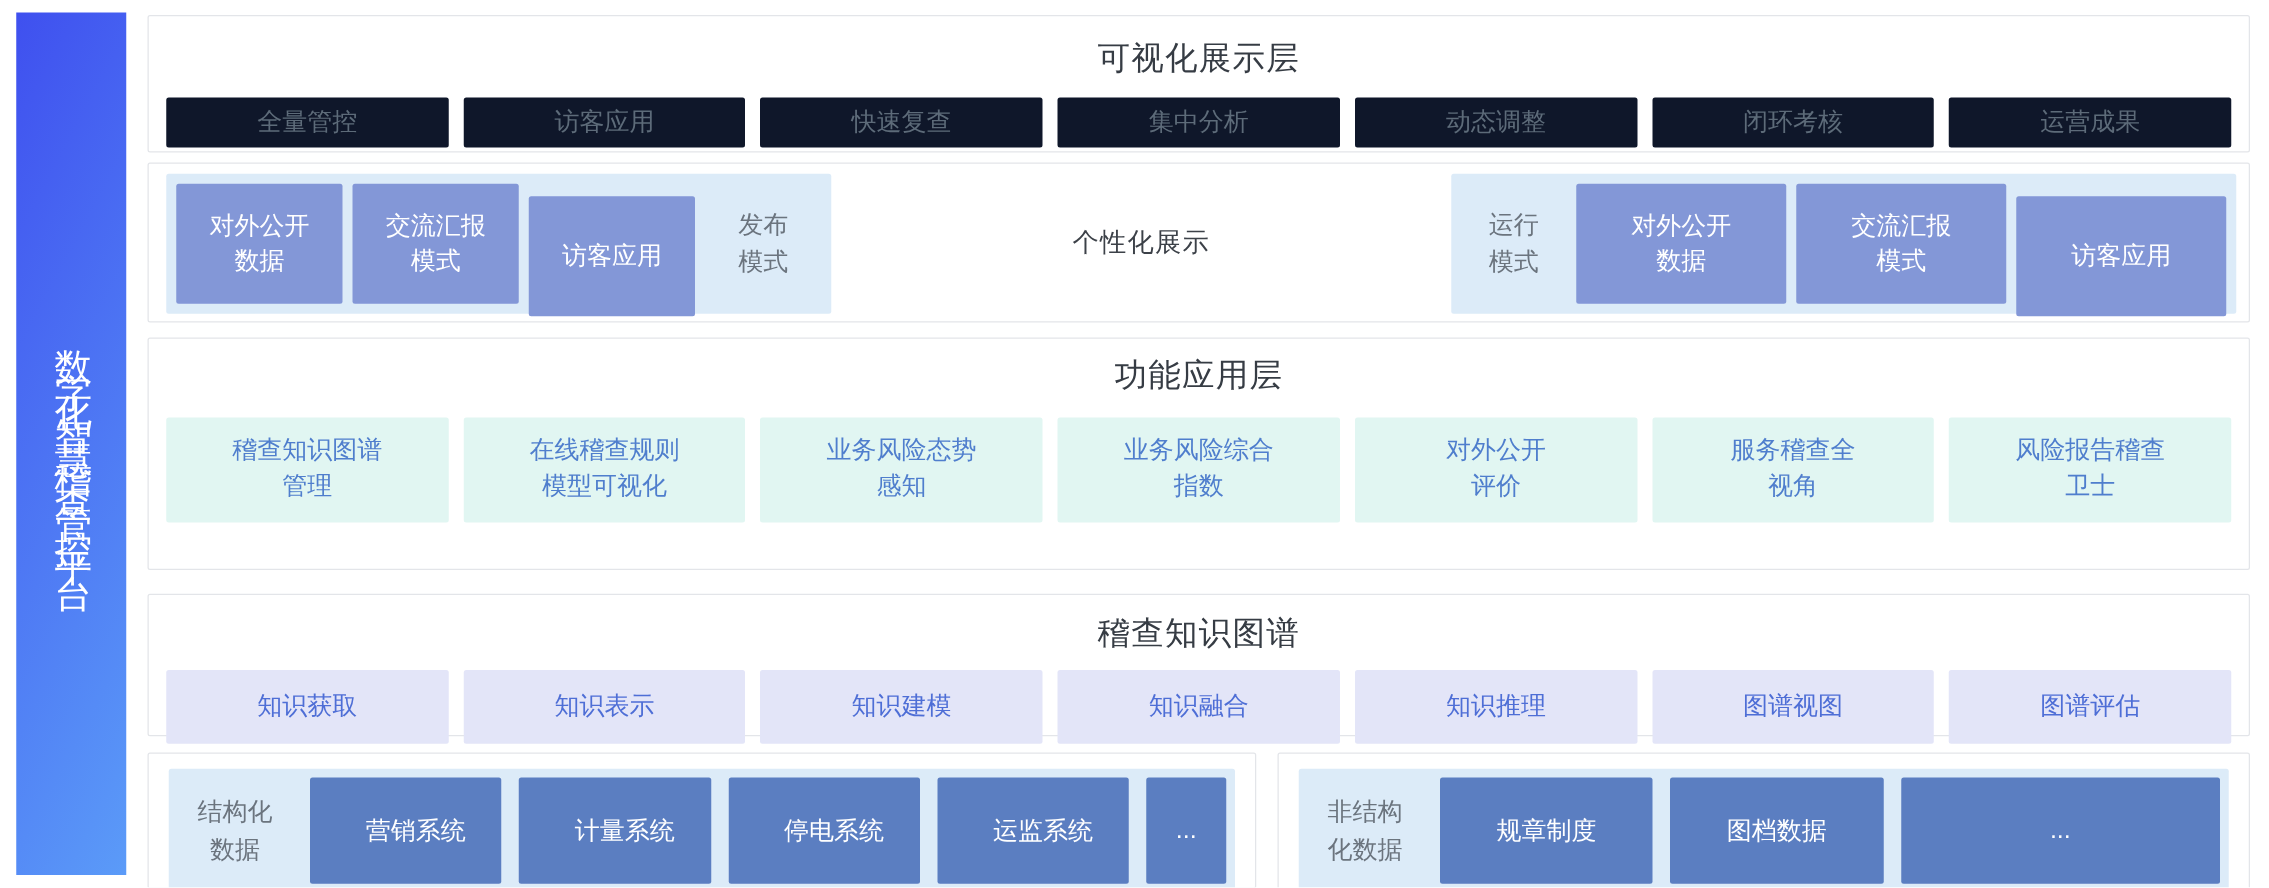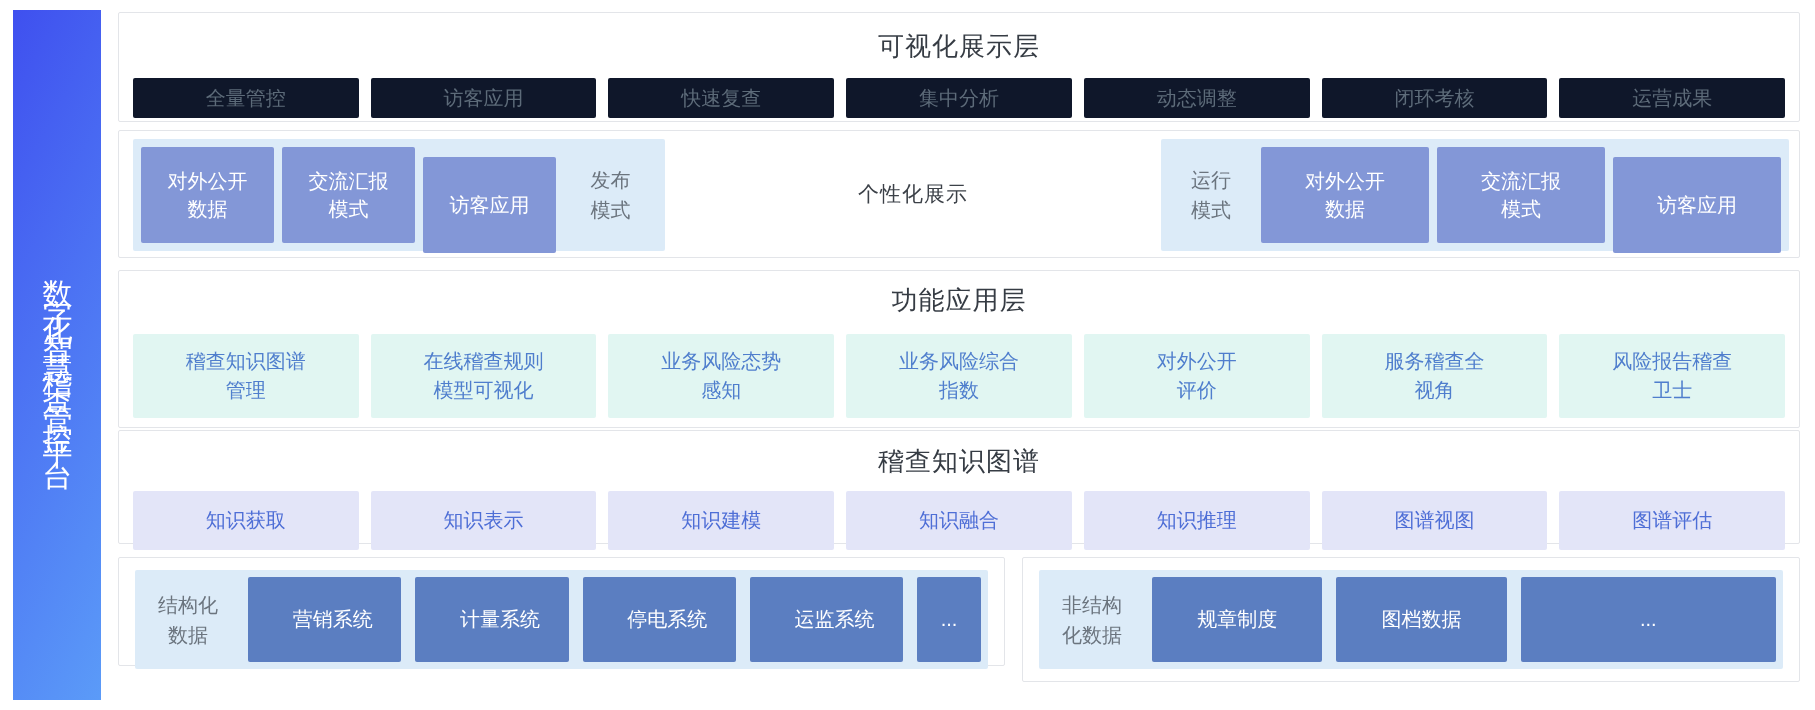--- a/index.html
+++ b/index.html
@@ -67,21 +67,21 @@
     justify-content:center; text-align:center; white-space:pre-line;
     line-height:1.5;
   }
   .lp-left  .sublabel { flex:1; }
   .lp-right .sublabel { flex:0 0 84px; }
   .mid-label {
     flex:1; display:flex; align-items:center; justify-content:center;
     font-size:21px; color:#3c4148; letter-spacing:1px;
   }
 
-  .sec3 { height:158px; margin-bottom:2px; }
+  .sec3 { height:186px; margin-bottom:19px;font-family:Liberation Mono, monospace; }
   .sec3 .panel-title { padding-top:12px; padding-bottom:16px; }
 
   .sec4 { height:114px; margin-bottom:13px; }
   .sec4 .panel-title { padding-top:13px; padding-bottom:12px; }
 
   
   .sec5-wrap { display:flex; gap:17px; }
   .sec5-left  { width:887px; height:109px; }
   .sec5-right { flex:1; height:125px; }
   .lightpanel5 {

